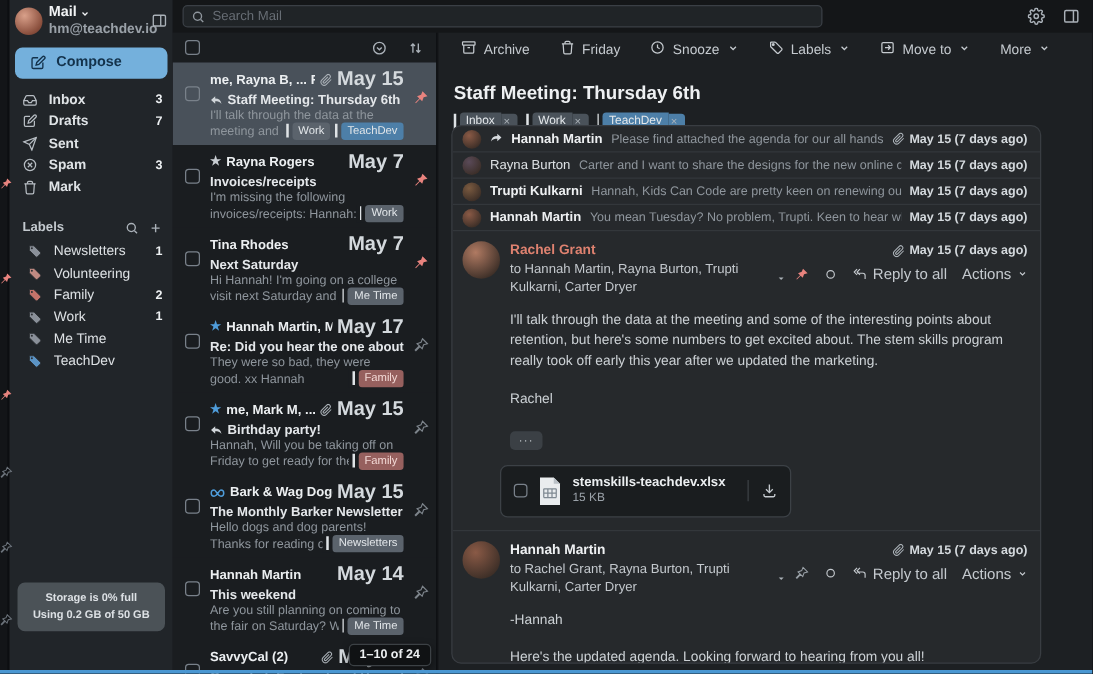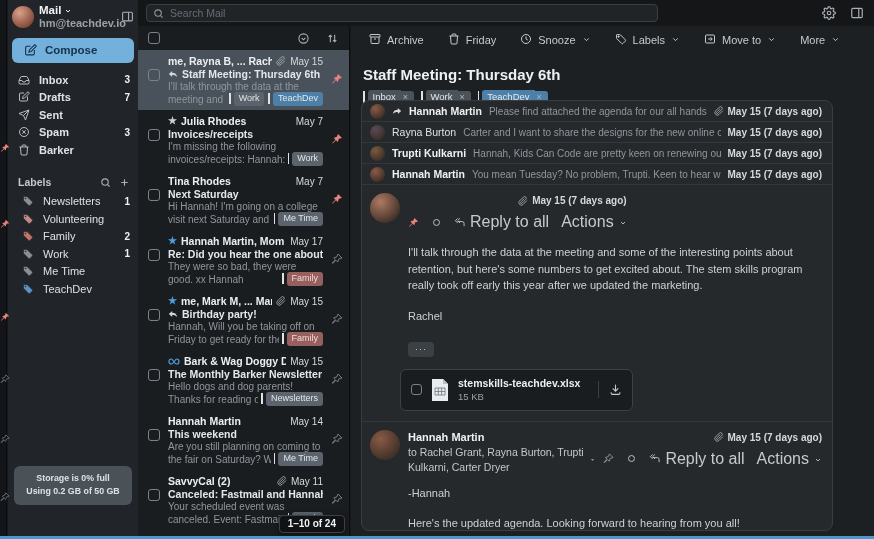--- a/index.html
+++ b/index.html
@@ -66,21 +66,21 @@
   .mail-item { position:relative; display:flex; padding:5px 4px 4px 10px; gap:8px; cursor:pointer;
     --itembg:#1a1d20; background:var(--itembg); }
   .mail-item.selected { --itembg:#49515a; }
   .mail-item .cb { margin-top:14px; }
   .mi-main { flex:1; min-width:0; }
   .mi-row1 { display:flex; align-items:center; gap:4px; font-size:10.5px; }
   .mi-sender { font-weight:bold; color:#eceff1; white-space:nowrap; overflow:hidden; flex:1; display:flex; align-items:center; gap:4px;}
   .mi-star { font-size:10px; line-height:1; }
   .mi-star.white { color:#c9ced3; } .mi-star.blue { color:#4f9ddb; }
   .mi-masked svg { width:12px; height:9px; color:#4f9ddb; display:block;}
-  .mi-date { font-size:10px; font-weight:normal; color:#d4d9dd; white-space:nowrap; display:flex; align-items:flex-start; gap:4px;}
+  .mi-date { font-size:16px; font-weight:bold; color:#d4d9dd; white-space:nowrap; display:flex; align-items:center; gap:4px;}
   .mi-date svg { width:10px; height:10px; color:#aab1b7; }
   .mi-subject { display:flex; align-items:center; gap:4px; font-size:10.5px; font-weight:bold; color:#e4e7ea;
     white-space:nowrap; overflow:hidden; margin-top:1px;}
   .mi-subject svg { width:10px; height:10px; color:#cfd4d8; flex:none; }
   .mi-snippet { position:relative; margin-top:1px; font-size:10px; line-height:12.5px; height:25px;
     color:#8f969d; overflow:hidden; }
   .mi-chips { position:absolute; right:0; bottom:0; display:flex; gap:4px; background:var(--itembg); padding-left:3px;}
   .chip { display:flex; align-items:center; font-size:9px; color:#e2e6e9; }
   .chip::before { content:""; width:1.5px; height:11px; background:#dfe3e6; margin-right:3px; }
   .chip span { background:#5b636c; border-radius:3px; padding:0.5px 5px 1.5px; }
@@ -123,21 +123,21 @@
   .msg-head { display:flex; gap:8px; }
   .m-avatar { width:30px; height:30px; }
   .mh-left { flex:1; min-width:0; line-height:1.4; }
   .mh-name { font-size:11px; font-weight:bold; color:#eef0f2; }
   .mh-name.salmon { color:#df8270; }
   .mh-to { font-size:10.5px; color:#c3c8cd; display:flex; align-items:center; gap:6px;}
   .mh-to svg { width:8px; height:8px; color:#aab1b7; }
   .mh-right { text-align:right; line-height:1.5; white-space:nowrap; }
   .mh-date { font-size:10px; font-weight:bold; color:#d4d9dd; display:flex; align-items:center; justify-content:flex-end; gap:4px;}
   .mh-date svg { width:10px; height:10px; color:#aab1b7; }
-  .mh-actions { display:flex; align-items:center; justify-content:flex-end; gap:12px; font-size:16px; color:#c5cacf; margin-top:2px;}
+  .mh-actions { display:flex; align-items:center; justify-content:flex-end; gap:12px; font-size:12px; color:#c5cacf; margin-top:2px;}
   .mh-actions svg { width:11px; height:11px; }
   .mh-actions .act { display:flex; align-items:center; gap:5px; cursor:pointer; }
   .mh-actions .chev svg { width:8px; height:8px; }
   .msg-body { padding:10px 0 0 38px; font-size:11px; line-height:1.5; color:#ccd1d5; max-width:650px; }
   .msg-body p { margin-bottom:14px; }
   .quote-btn { display:inline-block; background:#3b4045; border-radius:4px; color:#c9ced2;
     font-size:9px; letter-spacing:1px; padding:2px 7px 3px; margin-left:38px; cursor:pointer; }
   .attach-card { margin:12px 0 2px 30px; display:inline-flex; align-items:center; gap:8px;
     background:#1a1d1f; border:1px solid #3c4146; border-radius:6px; padding:7px 0 7px 10px; }
   .attach-card .cb { width:11px; height:11px; }
@@ -234,21 +234,21 @@
           </svg>
     <span class="nav-label">Spam</span>
     <span class="nav-count">3</span>
   </div>
         <div class="nav-row">
     <svg viewBox="0 0 24 24" fill="none" stroke="currentColor" stroke-width="2">
             <path d="M3 6h18"></path>
             <path d="M8 6V4a2 2 0 0 1 2-2h4a2 2 0 0 1 2 2v2"></path>
             <path d="M19 6l-1 14a2 2 0 0 1-2 2H8a2 2 0 0 1-2-2L5 6"></path>
           </svg>
-    <span class="nav-label">Barker</span>
+    <span class="nav-label">Mark</span>
     <span class="nav-count"></span>
   </div>
       </div>
     <div class="labels-head">
       <span>Labels</span>
       <span class="spacer"></span>
       <span class="icon-btn">
           <svg viewBox="0 0 24 24" fill="none" stroke="currentColor" stroke-width="2.4">
             <circle cx="11" cy="11" r="7"></circle>
             <line x1="16.5" y1="16.5" x2="21" y2="21"></line>
@@ -394,21 +394,21 @@
               <path d="M14 2l8 8-6.2 1.6L13.5 18l-3.6-3.6L3.4 21l-1-1 6.5-6.6L5.3 9.9l6.4-2.3z"></path>
             </svg></span>
   </div>
         <div class="mail-item">
     <span class="cb"></span>
     <div class="mi-main">
       <div class="mi-row1">
         <span class="mi-sender">
           <span class="mi-star white">★</span>
 
-          <span class="mi-sender-text">Julia Rhodes</span>
+          <span class="mi-sender-text">Rayna Rogers</span>
         </span>
         <span class="mi-date">
 
           <span>May 7</span>
         </span>
       </div>
       <div class="mi-subject">
 
         <span>Invoices/receipts</span>
       </div>
@@ -756,20 +756,29 @@
     <span class="c-right">
 
       <span>May 15 (7 days ago)</span>
     </span>
   </div>
         </div>
       <div id="expanded-msgs">
           <div class="message">
     <div class="msg-head">
       <div class="avatar m-avatar" style="background: radial-gradient(circle at 35% 30%, rgb(176, 122, 98), rgb(58, 45, 38) 80%);"></div>
+      <div class="mh-left">
+        <div class="mh-name salmon">Rachel Grant</div>
+        <div class="mh-to">
+          <span>to Hannah Martin, Rayna Burton, Trupti Kulkarni, Carter Dryer</span>
+          <svg viewBox="0 0 24 24" fill="currentColor">
+                    <path d="M4 8l8 8 8-8z"></path>
+                  </svg>
+        </div>
+      </div>
       <div class="mh-right">
         <div class="mh-date">
           <svg viewBox="0 0 24 24" fill="none" stroke="currentColor" stroke-width="2">
                     <path d="M21.44 11.05l-9.19 9.19a6 6 0 0 1-8.49-8.49l9.19-9.19a4 4 0 0 1 5.66 5.66L9.42 17.41a2 2 0 0 1-2.83-2.83l8.49-8.48"></path>
                   </svg>
           <span>May 15 (7 days ago)</span>
         </div>
         <div class="mh-actions">
           <span class="act msg-pin" style="color: rgb(232, 131, 126);">
                     <svg viewBox="0 0 24 24" fill="currentColor">

